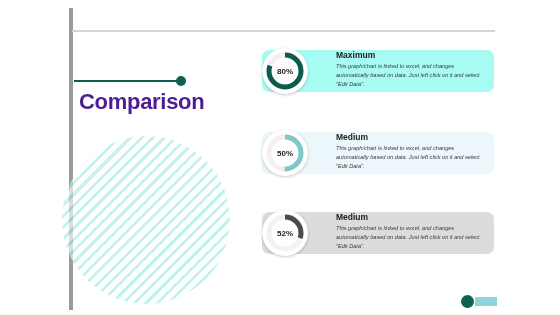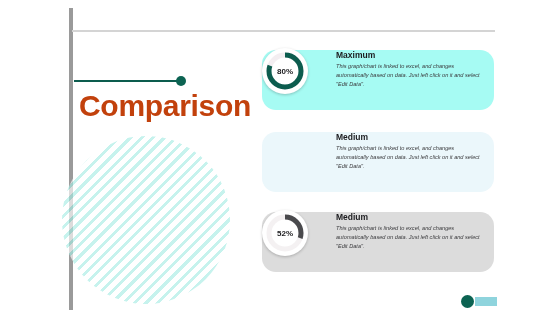--- a/index.html
+++ b/index.html
@@ -67,35 +67,35 @@
     top: 76px;
     width: 10px;
     height: 10px;
     border-radius: 50%;
     background: #0c6352;
   }
   .page-title {
     position: absolute;
     left: 79px;
     top: 90px;
-    font-size: 30px;
+    font-size: 22px;
     font-weight: bold;
-    color: #c2410c;
+    color: #4c1d95;
     letter-spacing: -0.3px;
     line-height: 1.05;
     white-space: nowrap;
   }
 
   
   .card {
     position: absolute;
     left: 262px;
     width: 232px;
-    height: 60px;
-    border-radius: 14px;
+    height: 42px;
+    border-radius: 7px;
   }
   .card.c0 { top: 50px;  background: #a6fbf3; }
   .card.c1 { top: 132px; background: #ebf7fb; }
   .card.c2 { top: 212px; background: #dcdcdc; }
 
   .card-text {
     position: absolute;
     left: 74px;
     top: 1px;
     right: 6px;
@@ -195,20 +195,27 @@
     </svg>
     <div class="donut-label">80%</div>
   </div>
 
   <div class="card c1">
     <div class="card-text">
       <p class="card-heading">Medium</p>
       <p class="card-body">This graph/chart is linked to excel, and changes automatically based on data. Just left click on it and select "Edit Data".</p>
     </div>
   </div>
+  <div class="donut d1">
+    <svg viewBox="0 0 46 46">
+      <circle cx="23" cy="23" r="16" fill="none" stroke="#f6eef2" stroke-width="5"></circle>
+      <circle cx="23" cy="23" r="16" fill="none" stroke="#7ec8c8" stroke-width="5" stroke-dasharray="50.26 100.53" stroke-dashoffset="0" transform="rotate(-90 23 23)"></circle>
+    </svg>
+    <div class="donut-label">50%</div>
+  </div>
 
   <div class="card c2">
     <div class="card-text">
       <p class="card-heading">Medium</p>
       <p class="card-body">This graph/chart is linked to excel, and changes automatically based on data. Just left click on it and select "Edit Data".</p>
     </div>
   </div>
   <div class="donut d2">
     <svg viewBox="0 0 46 46">
       <circle cx="23" cy="23" r="16" fill="none" stroke="#f4f1f2" stroke-width="5"></circle>

